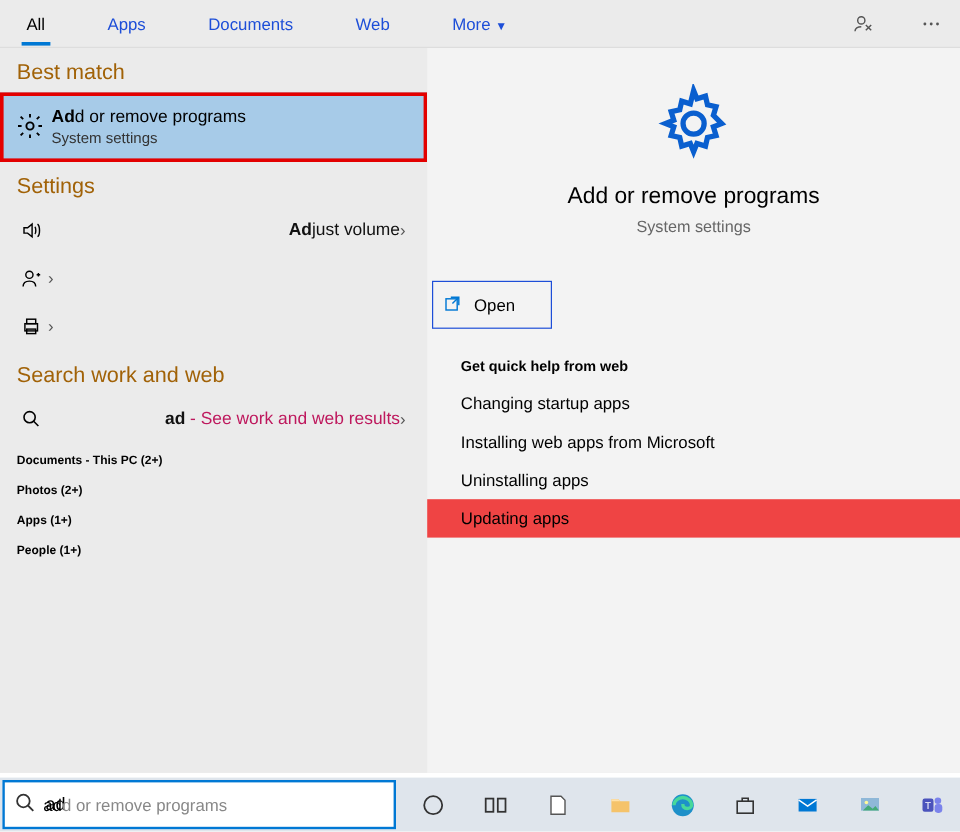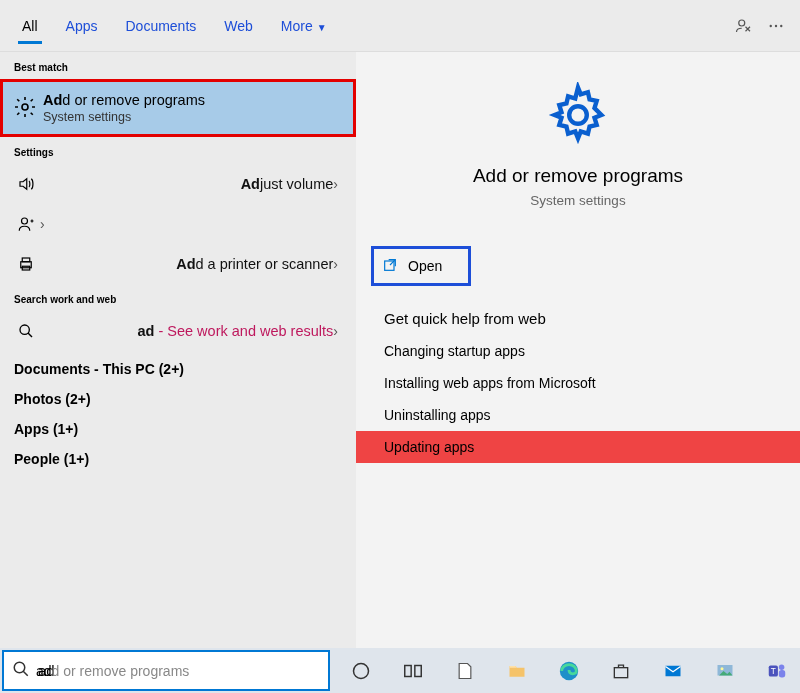--- a/index.html
+++ b/index.html
@@ -10,24 +10,25 @@
     background: #fff;
     width: 800px;
     height: 693px;
     overflow: hidden;
     position: relative;
   }
   
   .tabs {
     display: flex;
     align-items: center;
-    height: 52px;
+    height: 40px;
     padding: 0 8px;
     background: #ebebeb;
     border-bottom: 1px solid #ddd;
+    gap: 24px;
   }
   .tab {
     padding: 0 14px;
     height: 44px;
     line-height: 44px;
     color: #1d4ed8;
     cursor: pointer;
     position: relative;
   }
   .tab.active {
@@ -62,24 +63,24 @@
   }
   .right {
     flex: 1;
     background: #f3f3f3;
     padding: 0;
     display: flex;
     flex-direction: column;
   }
 
   .section-header {
-    font-size: 10px;
-    font-weight: 700;
+    font-size: 18px;
+    font-weight: 400;
     padding: 10px 14px 6px 14px;
-    color: #000000;
+    color: #a16207;
   }
 
   .result-row {
     display: flex;
     align-items: center;
     height: 40px;
     padding: 0 12px;
     cursor: pointer;
     text-align: right;
   }
@@ -104,50 +105,50 @@
     border: 3px solid #e30000;
     display: flex;
     align-items: center;
     padding: 0 10px;
   }
   .best-match .icon { width: 30px; }
   .best-match .title { font-size: 14.5px; color: #000; }
   .best-match .sub { font-size: 12.5px; color: #333; margin-top: 2px; }
 
   .small-cat {
-    font-size: 14px;
+    font-size: 10px;
     font-weight: 600;
     padding: 10px 14px 4px 14px;
   }
 
   .web-result .suffix { color: #be185d; }
 
   .right-hero {
     text-align: center;
     padding: 30px 20px 18px 20px;
   }
   .right-hero .gear svg { width: 66px; height: 66px; }
   .right-title { font-size: 19px; color: #000; margin-top: 14px; }
   .right-sub { font-size: 13.5px; color: #666; margin-top: 6px; }
 
   .open-row {
-    margin: 20px 14px 0 15px;
+    margin: 20px 14px 0 4px;
     height: 40px;
     display: flex;
     align-items: center;
-    border: 3px solid #1d4ed8;
+    border: 1px solid #1d4ed8;
     width: 100px;
     padding: 0 8px;
     cursor: pointer;
   }
   .open-row .icon { color: #0078d4; margin-right: 10px; }
   .open-row .label { font-size: 14px; }
 
   .help-header {
-    font-size: 15px; font-weight: 400;
+    font-size: 12px; font-weight: 700;
     padding: 24px 28px 8px 28px;
   }
   .help-item {
     padding: 8px 28px;
     font-size: 14px;
     cursor: pointer;
   }
   .help-item.hover {
     background: #ef4444;
   }
@@ -259,21 +260,20 @@
     </div>
 
     <div class="result-row">
       <div class="icon">
         <svg width="18" height="18" viewBox="0 0 24 24" fill="none" stroke="#000" stroke-width="1.6">
             <rect x="5" y="9" width="14" height="8"></rect>
             <rect x="7" y="4" width="10" height="5"></rect>
             <rect x="7" y="15" width="10" height="5"></rect>
           </svg>
       </div>
-      <div class="label"><span class="bold">Ad</span><span>d a printer or scanner</span></div>
       <div class="chev">›</div>
     </div>
 
     <div class="section-header">Search work and web</div>
 
     <div class="result-row web-result">
       <div class="icon">
         <svg width="16" height="16" viewBox="0 0 24 24" fill="none" stroke="#000" stroke-width="2">
             <circle cx="10" cy="10" r="7"></circle>
             <path d="M21 21l-6-6"></path>

